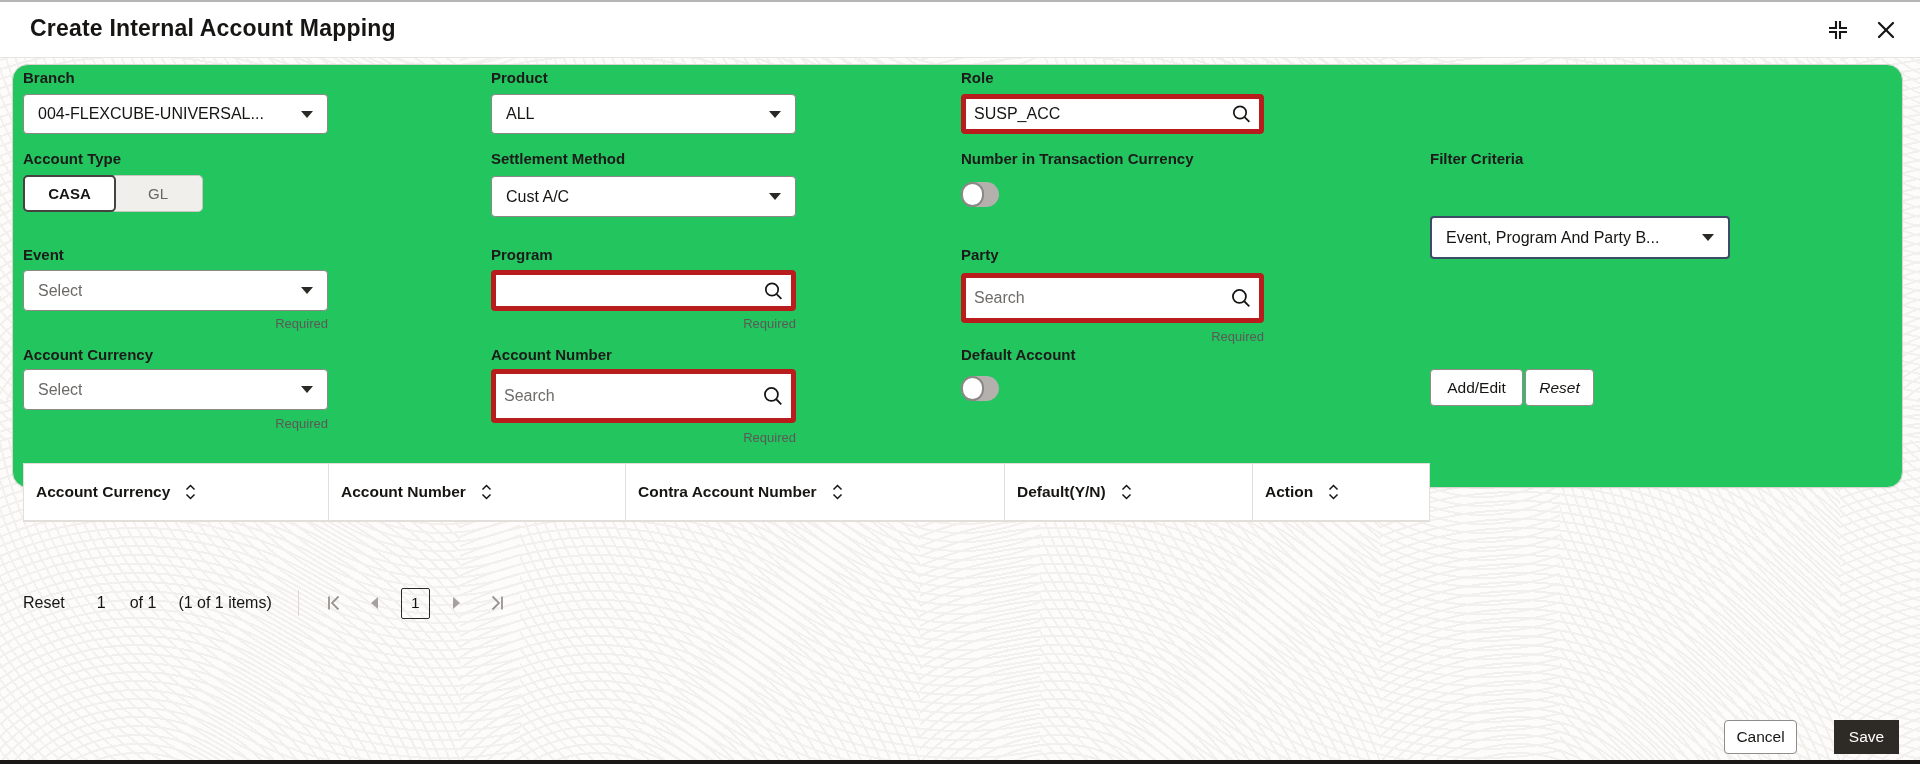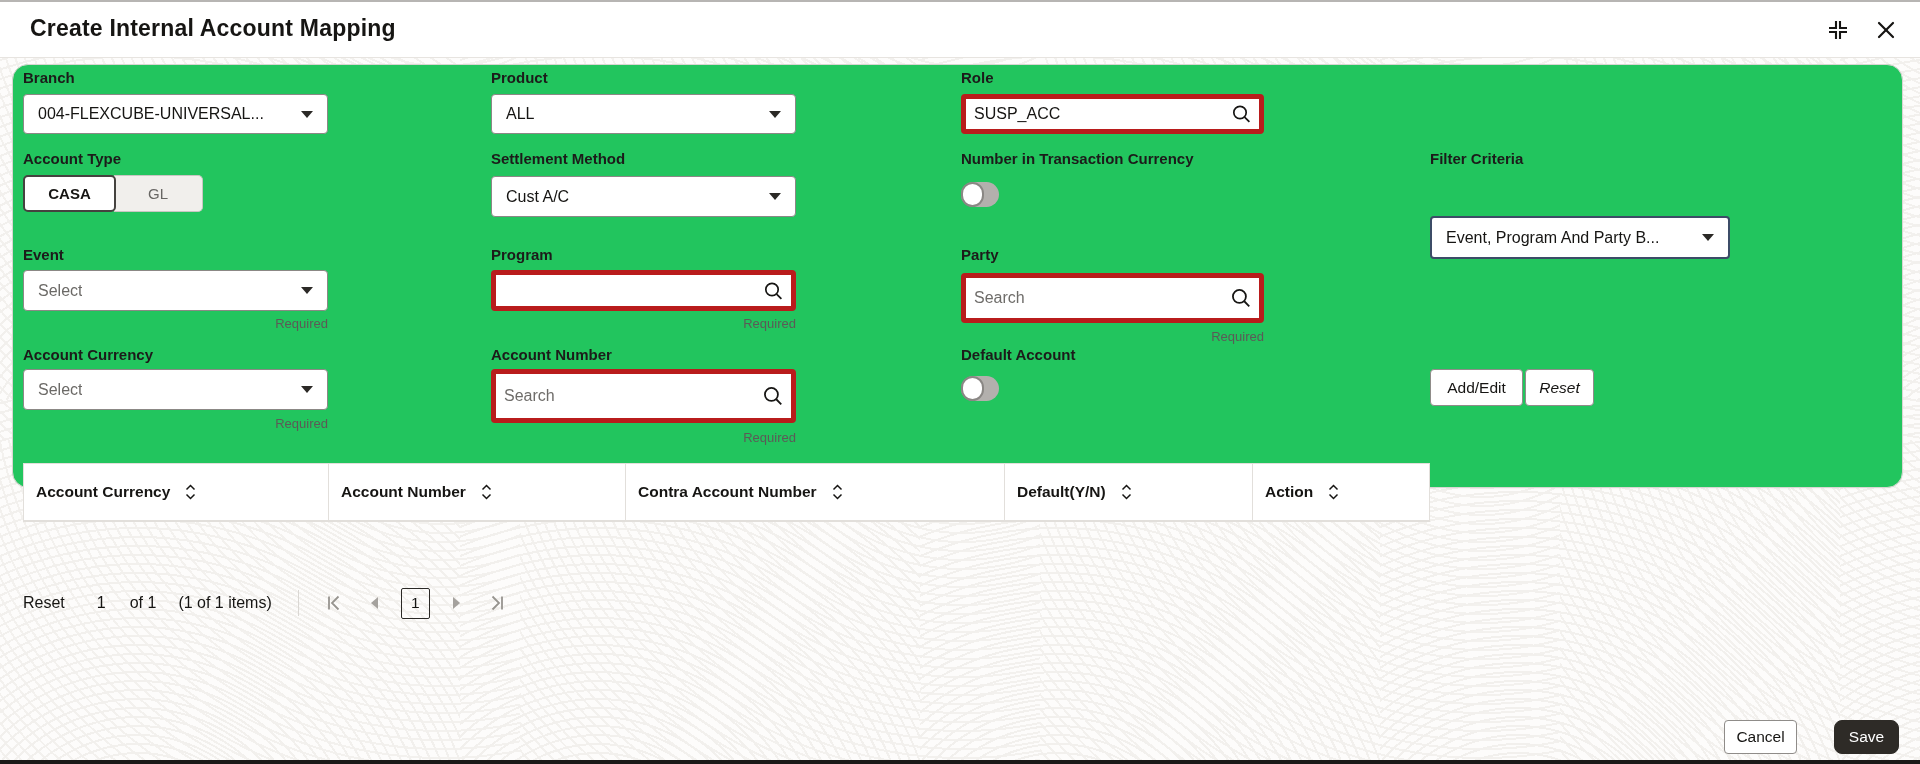--- a/index.html
+++ b/index.html
@@ -88,21 +88,21 @@
   
   .pager { position:absolute; left:10px; top:521px; height:34px; display:flex; align-items:center; font-size:16px; }
   .pager .lbl { color:#161513; }
   .pg-sep { width:1px; height:26px; background:#dad7d3; margin:0 22px 0 26px; }
   .pg-ic { display:flex; align-items:center; justify-content:center; width:26px; height:26px; cursor:pointer; }
   .pg-cur { width:29px; height:31px; border:1px solid #2b2926; border-radius:2px; display:flex; align-items:center; justify-content:center; font-size:15.5px; margin:0 14px; cursor:default; }
 
   
   .footer-btns { position:absolute; right:21px; top:720px; display:flex; gap:37px; }
   .cancel-btn { width:73px; height:34px; }
-  .save-btn { width:65px; height:34px; background:#2e2b27; color:#fff; border:1px solid #2e2b27; border-radius:8px; font-size:15.5px; display:flex; align-items:center; justify-content:center; cursor:pointer; }
+  .save-btn { width:65px; height:34px; background:#2e2b27; color:#fff; border:1px solid #2e2b27; border-radius:0; font-size:15.5px; display:flex; align-items:center; justify-content:center; cursor:pointer; }
 </style>
 </head>
 <body>
 
 <div class="top-strip"></div>
 
 <div class="topbar">
   <div class="page-title">Create Internal Account Mapping</div>
   <div class="topbar-right">
     <button class="icon-btn">

